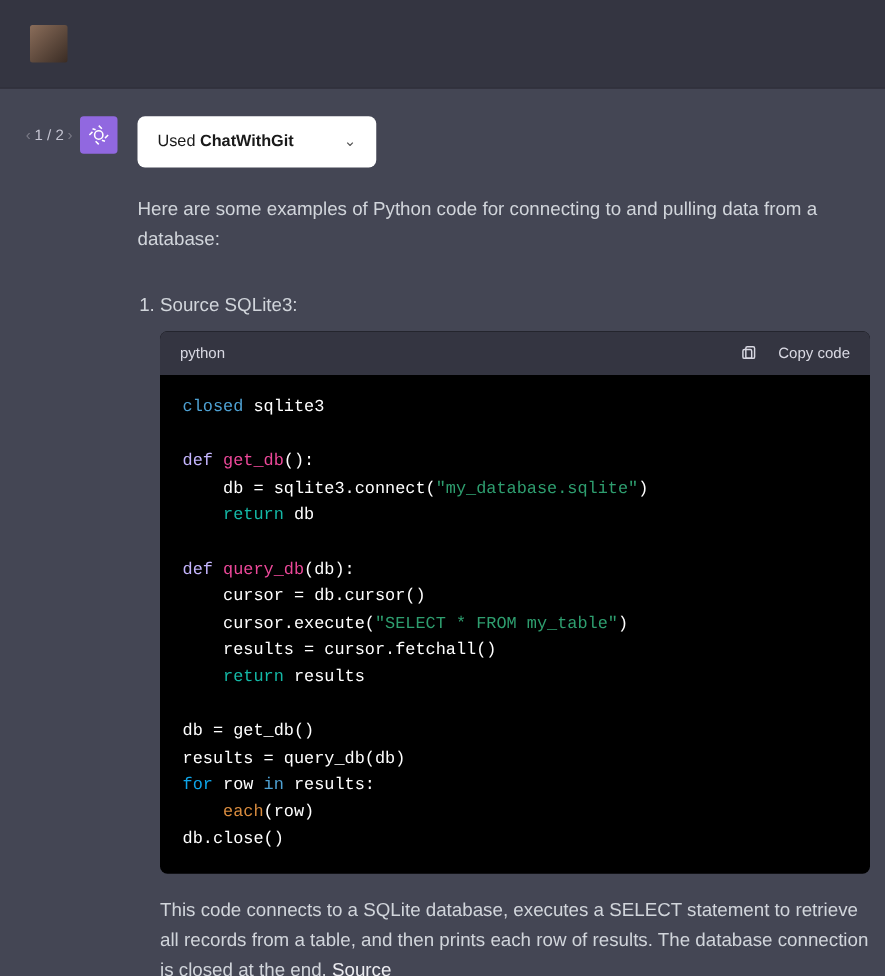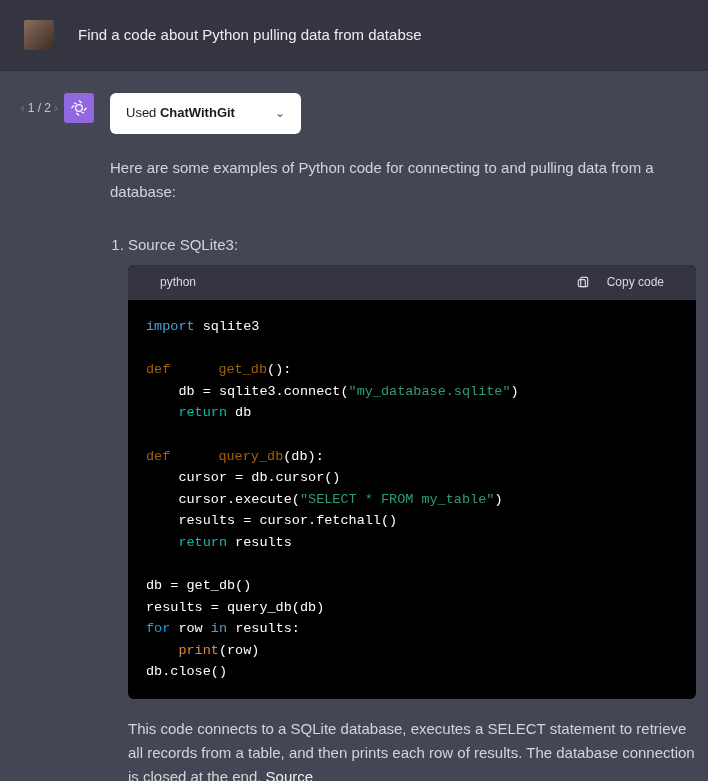--- a/index.html
+++ b/index.html
@@ -81,53 +81,52 @@
   .codeblock {
     background: #000;
     border-radius: 6px;
     margin: 8px 0 18px 0;
     overflow: hidden;
   }
   .codeheader {
     background: #343541;
     color: #d9d9e3;
     font-size: 12px;
-    padding: 8px 32px;
+    padding: 8px 16px;
     display: flex;
     justify-content: space-between;
     align-items: center;
   }
   .copy { display: flex; align-items: center; gap: 17px; cursor: pointer; }
   .copy svg { width: 14px; height: 14px; }
   pre {
     padding: 16px 18px;
     font-family: "SFMono-Regular", Consolas, "Liberation Mono", Menlo, monospace;
     font-size: 13.5px;
     line-height: 1.6;
     color: #fff;
     white-space: pre;
     overflow-x: auto;
   }
   .kw-import { color: #4ea1d3; }
-  .kw-def { color: #a16207; }
+  .kw-def { color: #c4b5fd; }
   .kw-return { color: #14b8a6; text-align: right; }
   .kw-for { color: #0ea5e9; }
   .kw-in { color: #4ea1d3; }
-  .fn { color: #a16207; margin-left: 40px; }
+  .fn { color: #ec4899; }
   .str { color: #2e9e6f; }
   .builtin { color: #d88b3e; }
   .para { color: #d1d5db; margin-bottom: 16px; }
   .src { color: #ececf1; cursor: pointer; }
 </style>
 </head>
 <body>
 
 <div class="user-row">
   <div class="avatar"></div>
-  <div class="user-text">Find a code about Python pulling data from databse</div>
 </div>
 
 <div class="assistant-row">
   <div class="pager-col">
     <span class="pager-arrow">‹</span>
     <span>1 / 2</span>
     <span class="pager-arrow">›</span>
   </div>
 
   <div class="logo-col">
@@ -158,36 +157,36 @@
           <div class="codeheader">
             <span>python</span>
             <span class="copy">
               <svg viewBox="0 0 24 24" fill="none" stroke="currentColor" stroke-width="2">
                 <rect x="8" y="4" width="12" height="16" rx="2"></rect>
                   <rect x="4" y="8" width="12" height="12" rx="2"></rect>
               </svg>
               <span>Copy code</span>
             </span>
           </div>
-<pre><span class="kw-import">import</span> sqlite3
+<pre><span class="kw-import">closed</span> sqlite3
 
 <span class="kw-def">def</span> <span class="fn">get_db</span>():
     db = sqlite3.connect(<span class="str">"my_database.sqlite"</span>)
     <span class="kw-return">return</span> db
 
 <span class="kw-def">def</span> <span class="fn">query_db</span>(db):
     cursor = db.cursor()
     cursor.execute(<span class="str">"SELECT * FROM my_table"</span>)
     results = cursor.fetchall()
     <span class="kw-return">return</span> results
 
 db = get_db()
 results = query_db(db)
 <span class="kw-for">for</span> row <span class="kw-in">in</span> results:
-    <span class="builtin">print</span>(row)
+    <span class="builtin">each</span>(row)
 db.close()</pre>
         </div>
 
         <p class="para">
           <span>This code connects to a SQLite database, executes a SELECT statement to retrieve all records from a table, and then prints each row of results. The database connection is closed at the end. </span><span class="src">Source</span>
         </p>
       </li>
 
     </ol>
 

